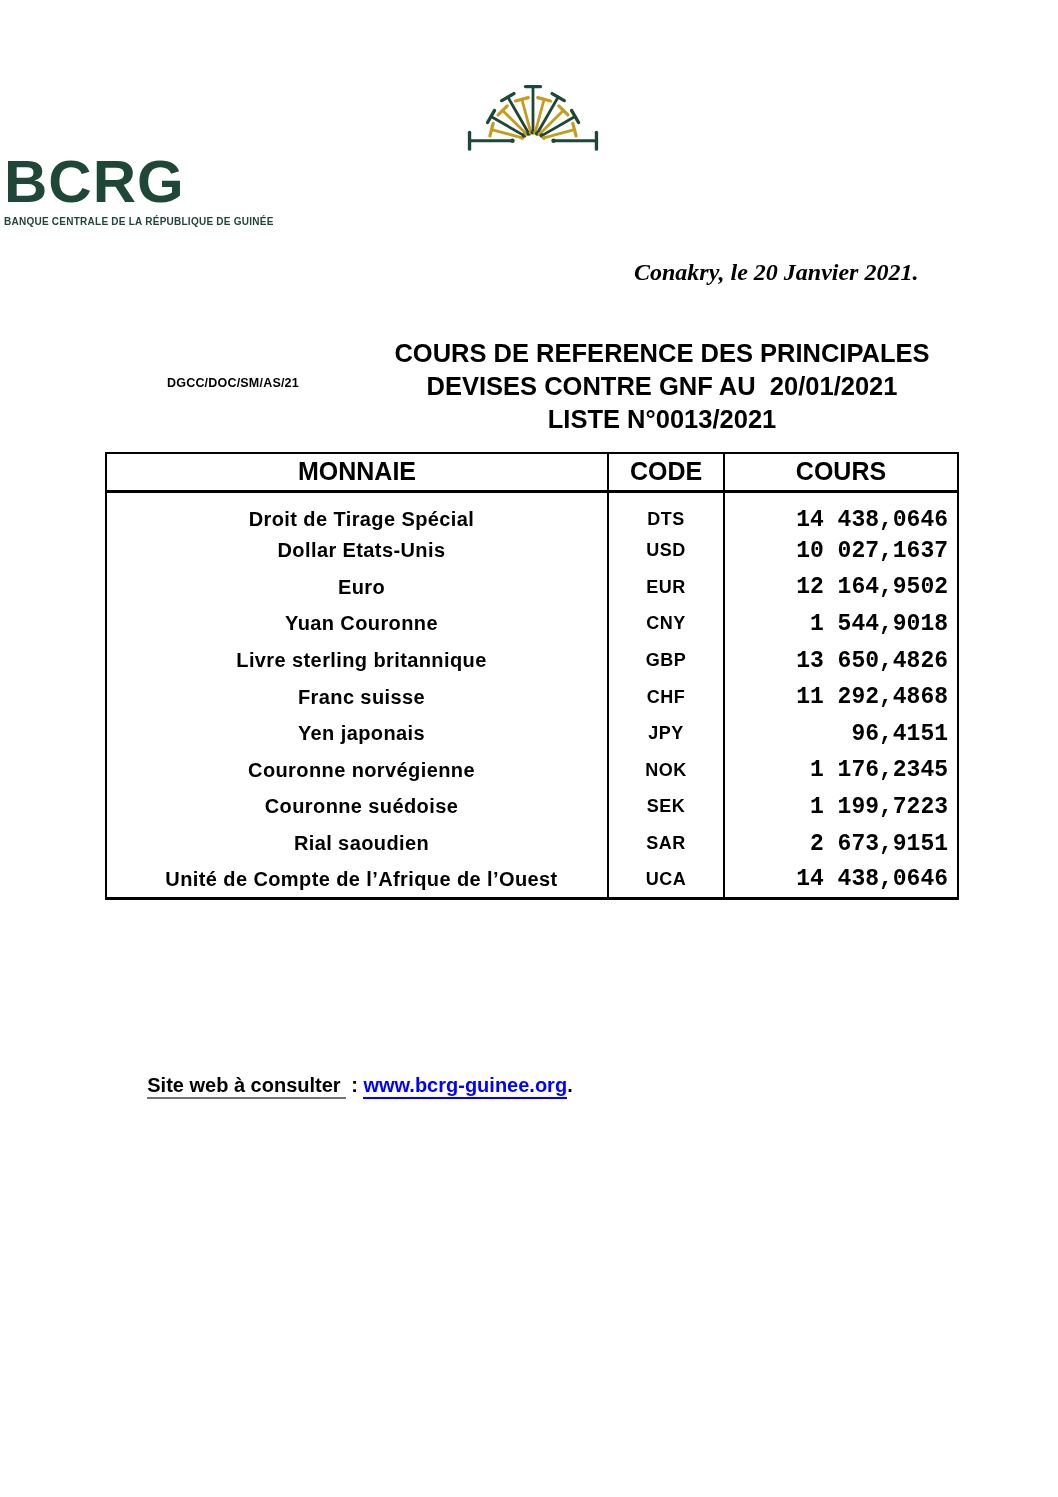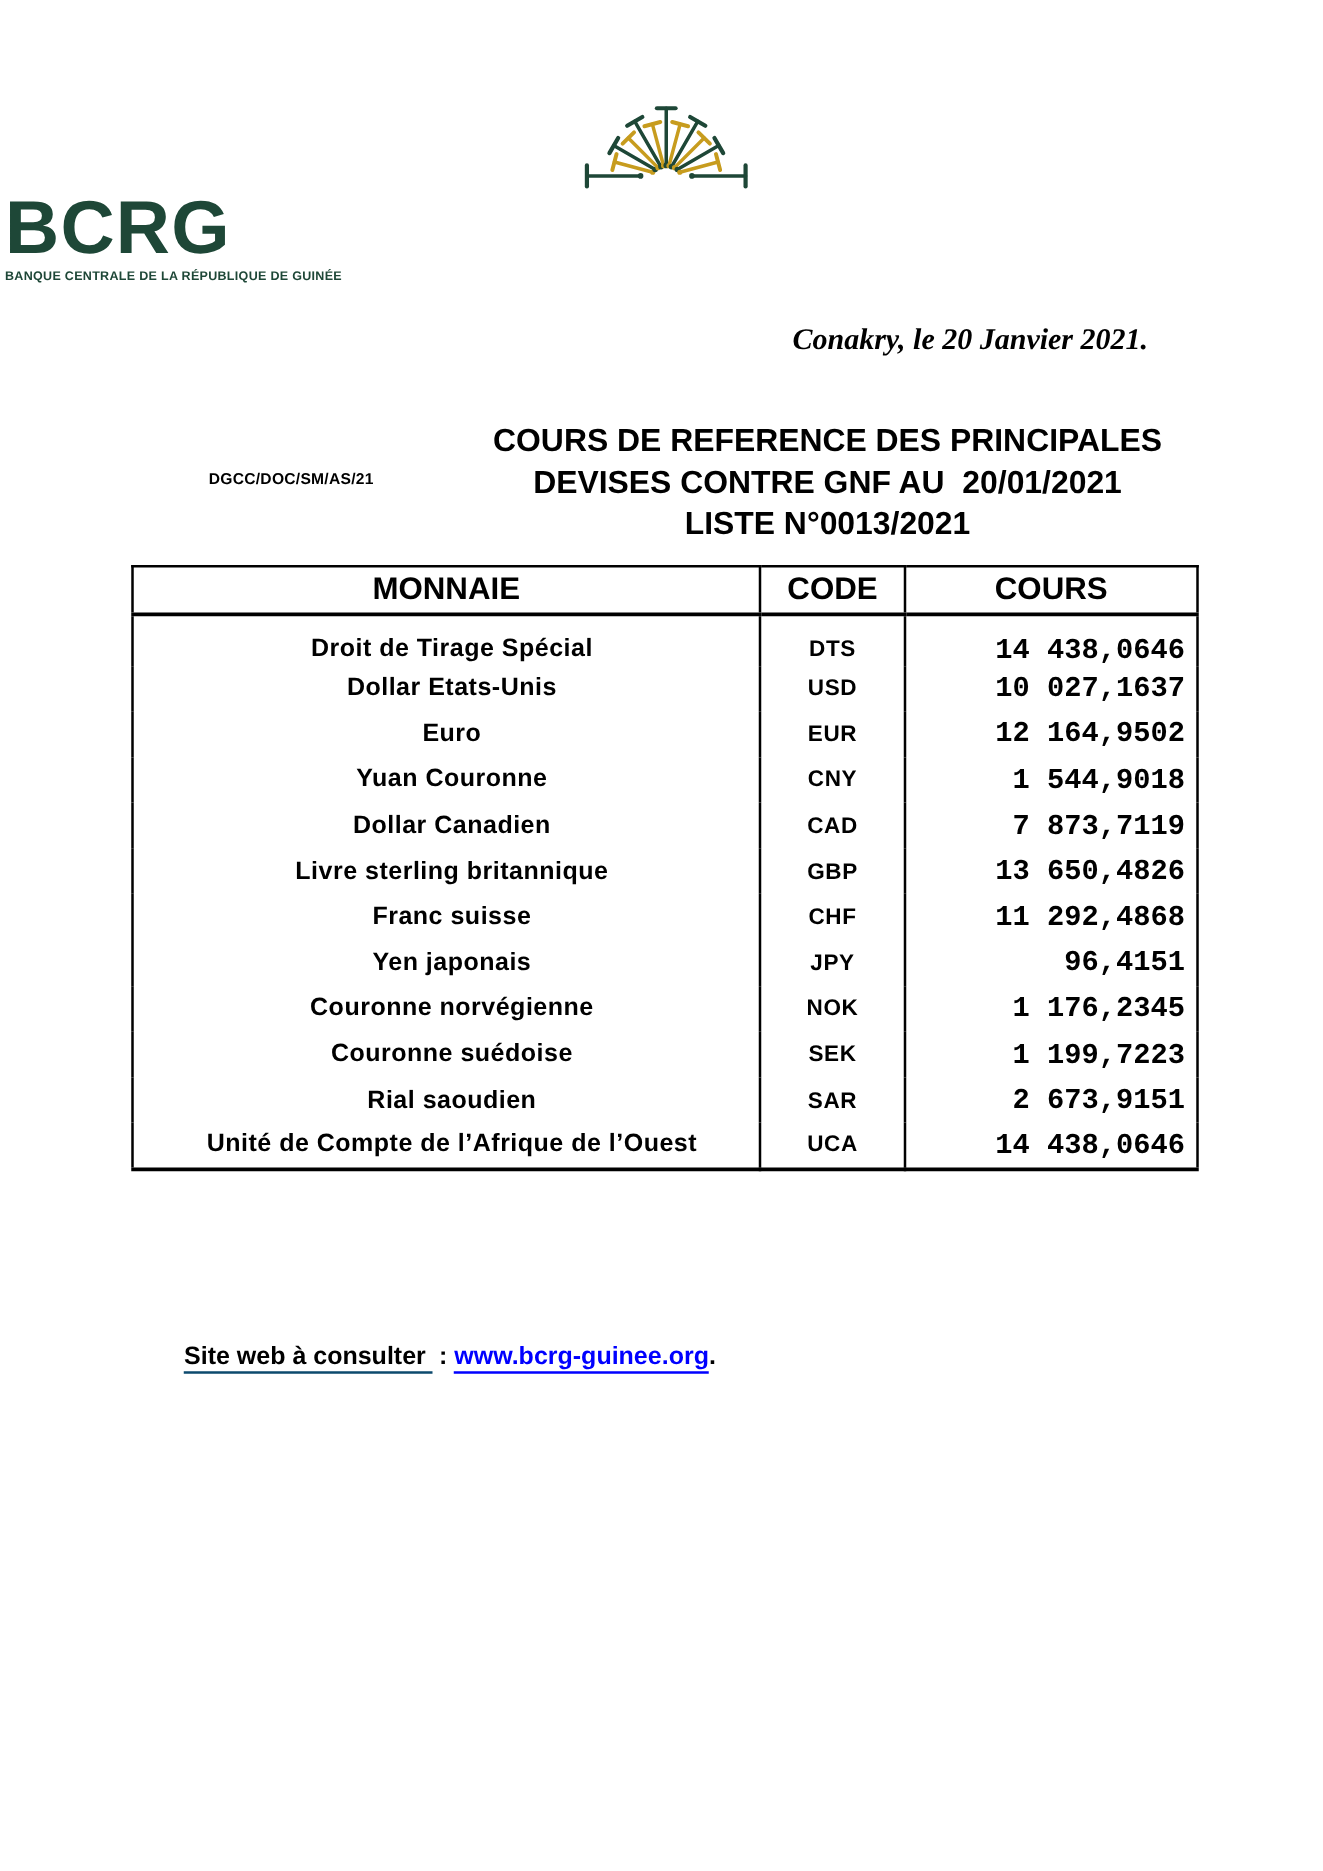--- a/index.html
+++ b/index.html
@@ -138,21 +138,21 @@
   
   .footer {
     position: absolute;
     top: 1051px;
     left: 125px;
     font-size: 20px;
     font-weight: bold;
     white-space: pre;
   }
   .site-label {
-    border-bottom: 2px solid #0c4a6e;
+    border-bottom: 2px solid #737373;
     padding-right: 5px;
     padding-bottom: 1px;
   }
   .site-link {
     color: var(--link);
     text-decoration: none;
     border-bottom: 2px solid var(--link);
     padding-bottom: 1px;
     cursor: pointer;
   }
@@ -287,25 +287,20 @@
           <td class="c-monnaie">Euro</td>
           <td class="c-code">EUR</td>
           <td class="c-cours">12 164,9502</td>
         </tr>
         <tr>
           <td class="c-monnaie">Yuan Couronne</td>
           <td class="c-code">CNY</td>
           <td class="c-cours">1 544,9018</td>
         </tr>
         <tr>
-          <td class="c-monnaie">Dollar Canadien</td>
-          <td class="c-code">CAD</td>
-          <td class="c-cours">7 873,7119</td>
-        </tr>
-        <tr>
           <td class="c-monnaie">Livre sterling britannique</td>
           <td class="c-code">GBP</td>
           <td class="c-cours">13 650,4826</td>
         </tr>
         <tr>
           <td class="c-monnaie">Franc suisse</td>
           <td class="c-code">CHF</td>
           <td class="c-cours">11 292,4868</td>
         </tr>
         <tr>

